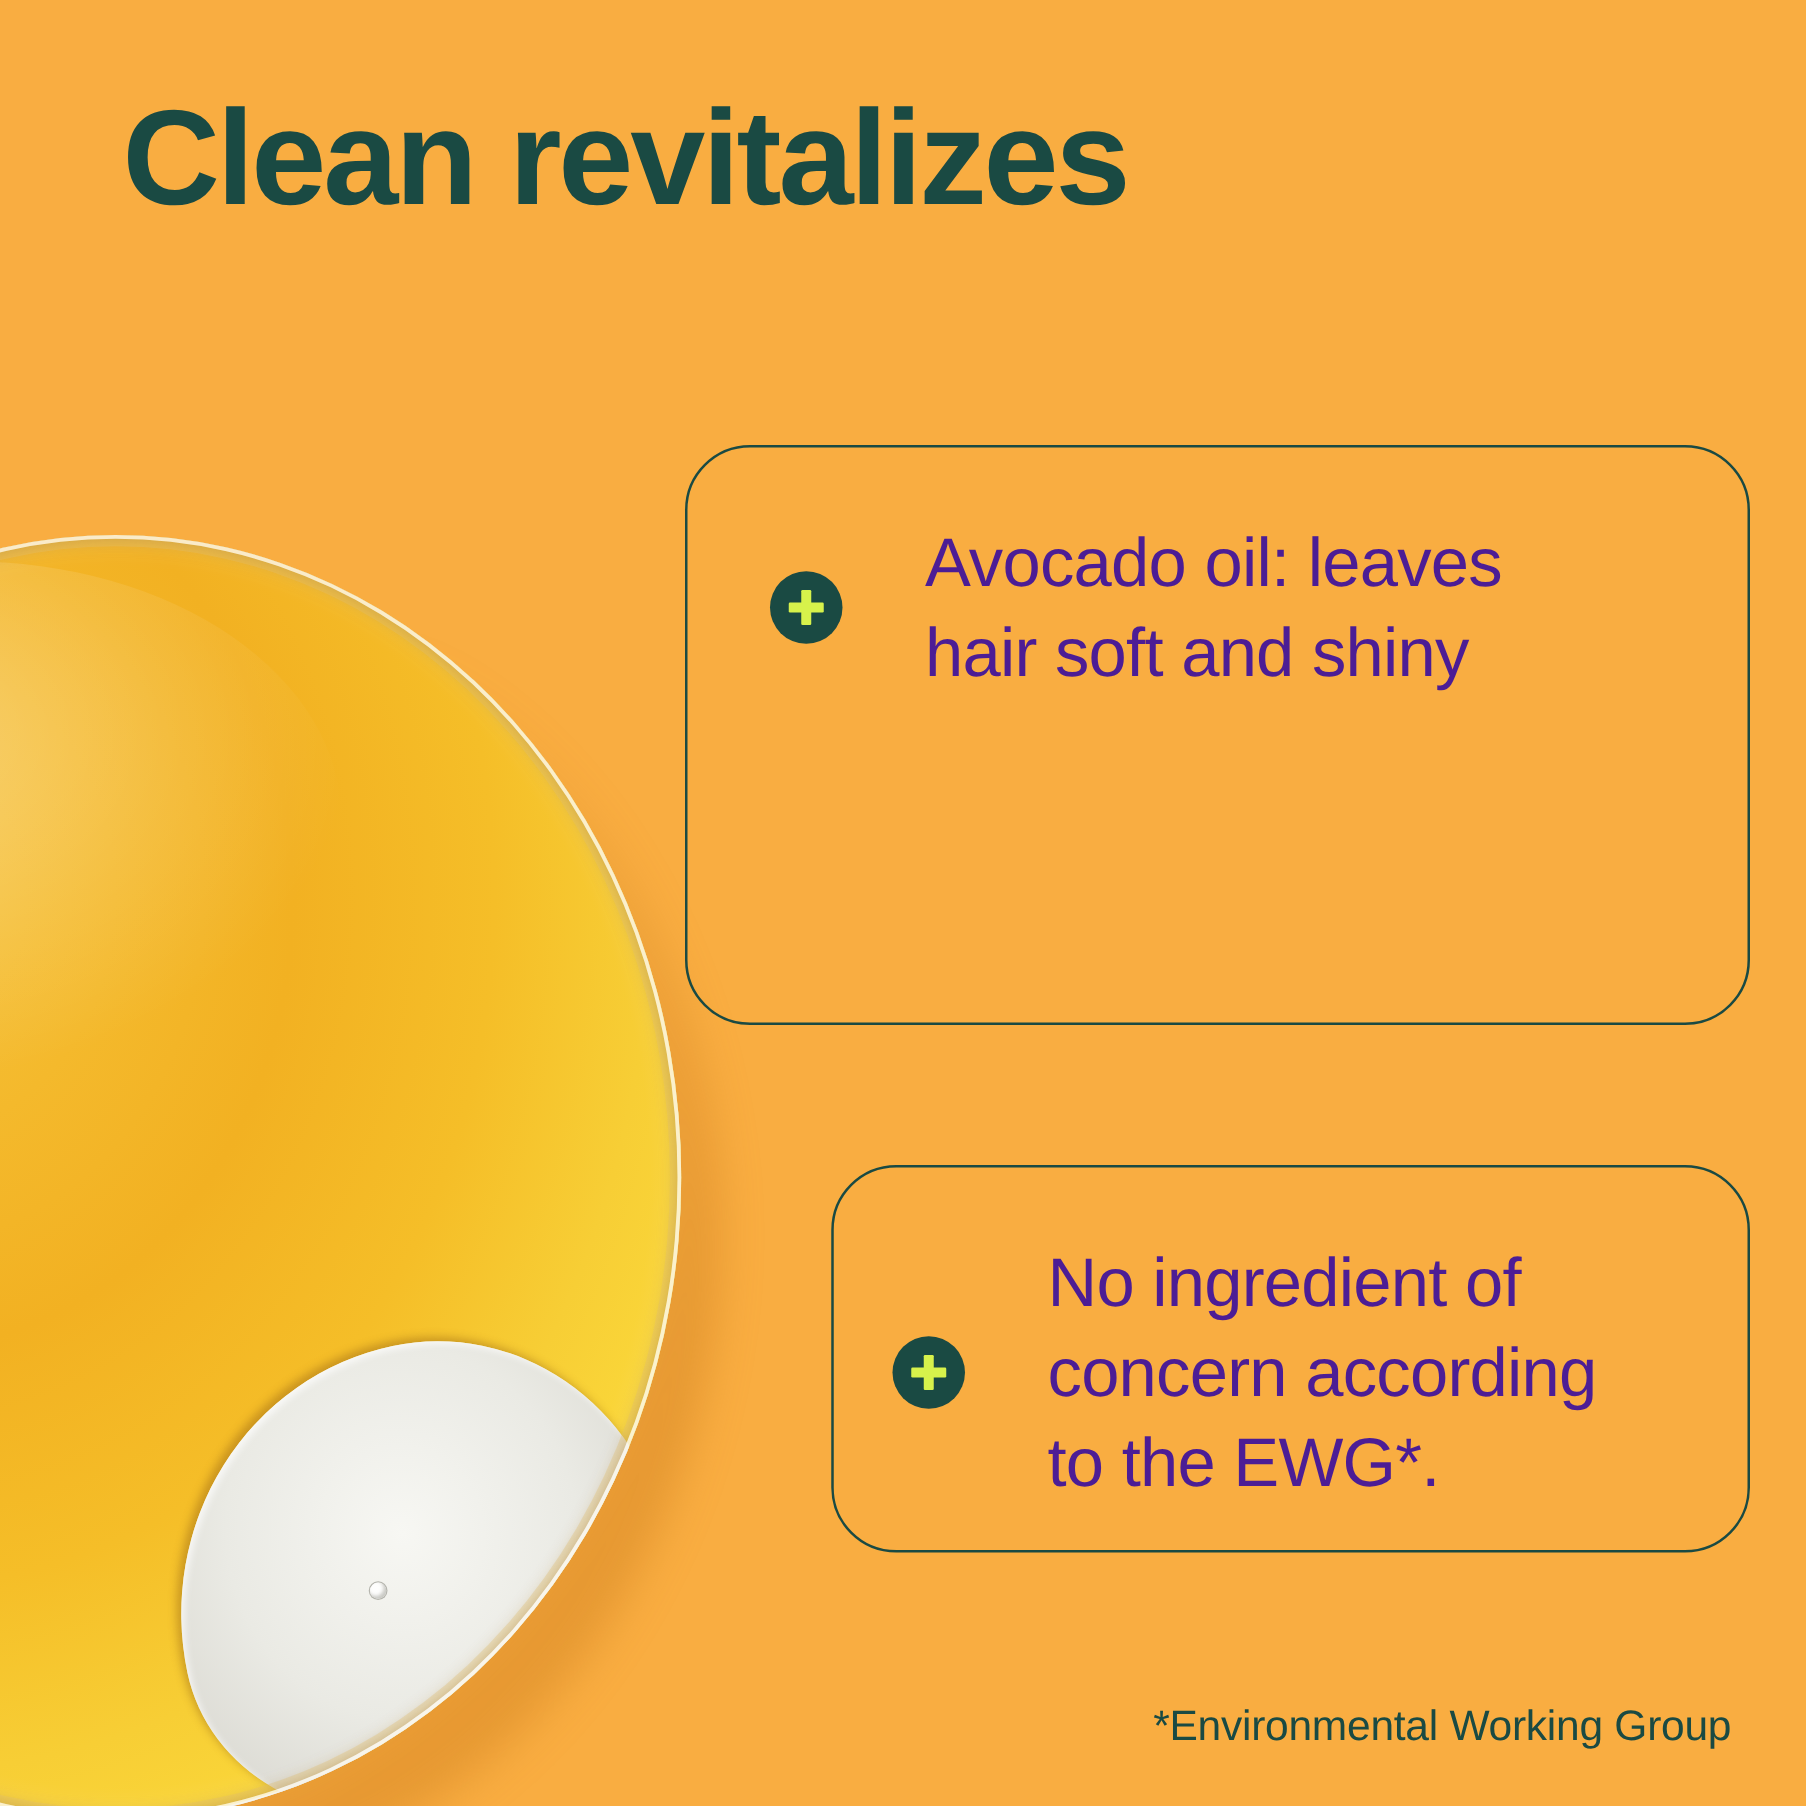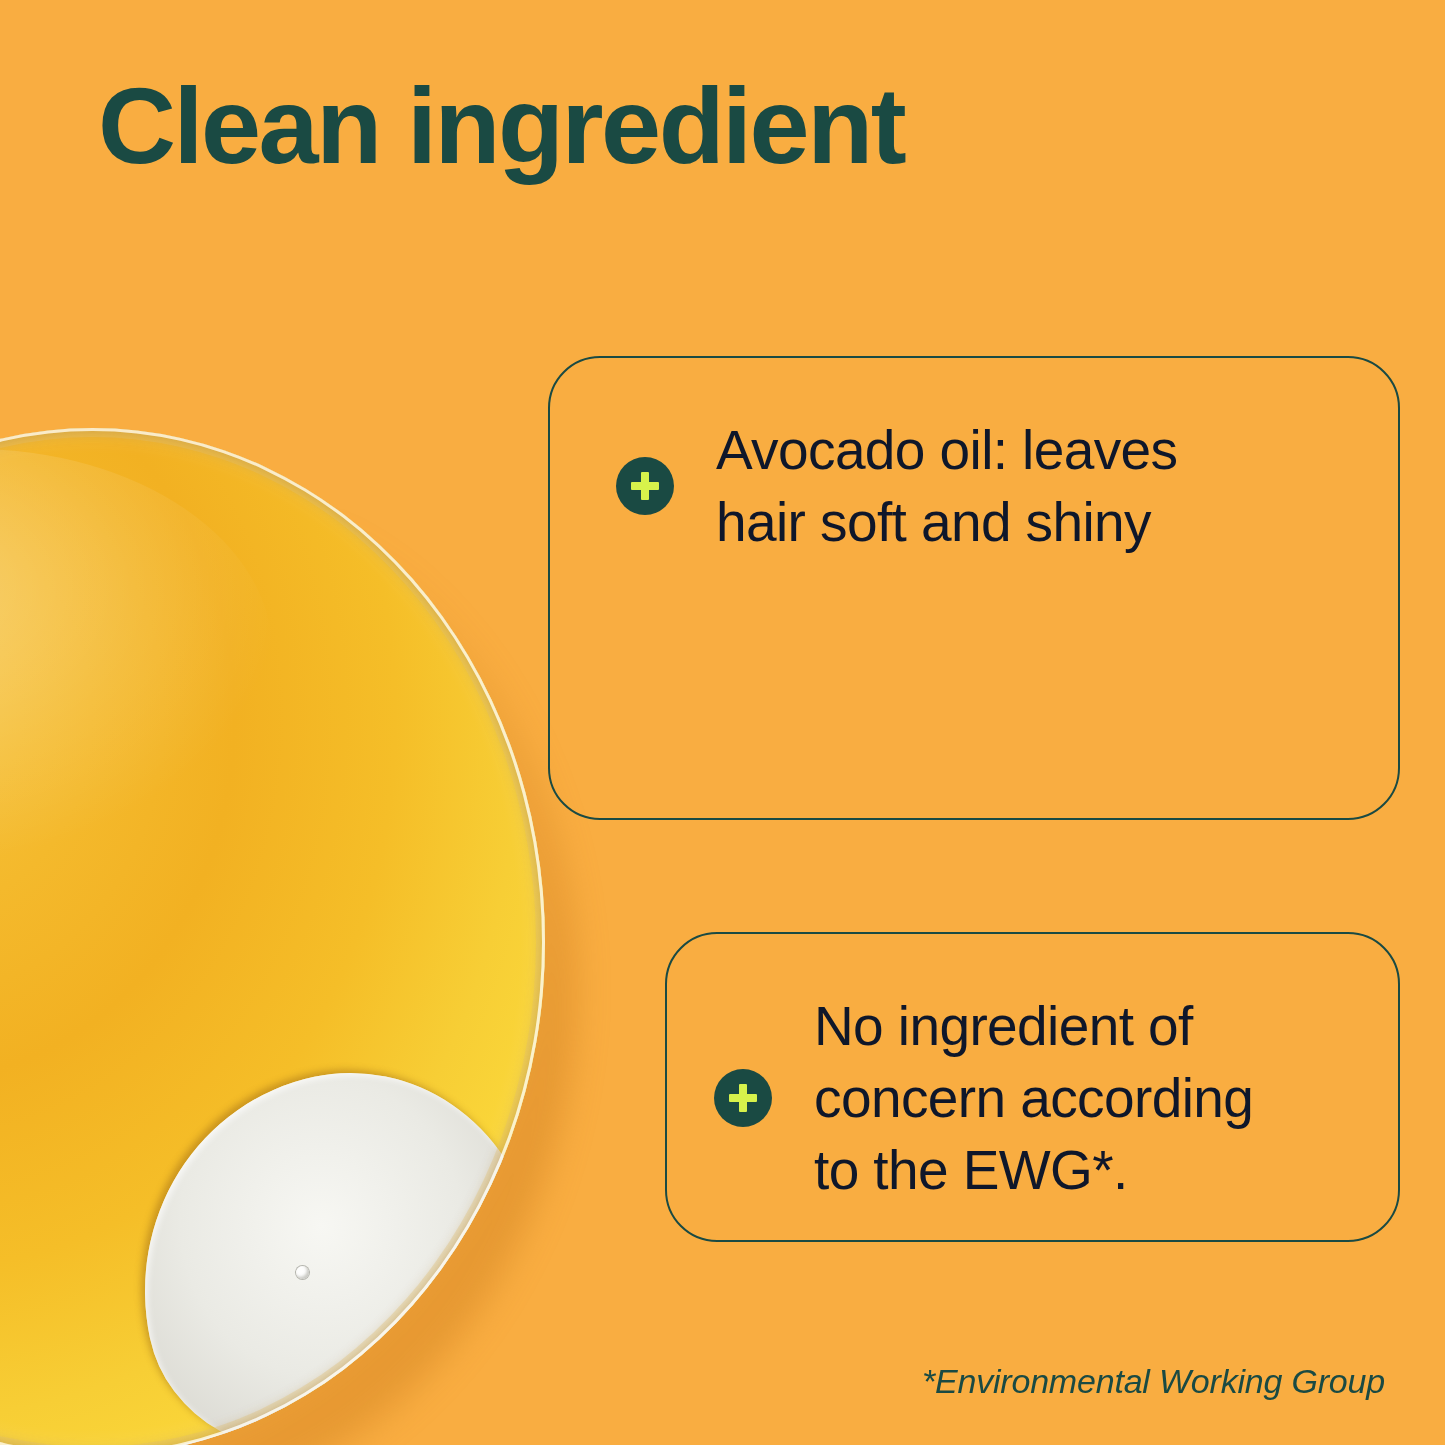--- a/index.html
+++ b/index.html
@@ -206,51 +206,50 @@
   }
   .badge::after {
     left: 50%;
     top: 50%;
     width: 28px;
     height: 8px;
     transform: translate(-50%, -50%);
   }
 
   .bullet-text {
-    margin-left: 42px;
-    color: #0f172a;
+    margin-left: 66px;
+    color: #4c1d95;
     font-size: 55px;
     line-height: 72px;
     letter-spacing: -0.6px;
     white-space: pre-line;
   }
 
   
   #bullet-avocado { left: 616px; top: 414px; }
   #bullet-orange  { left: 616px; top: 630px; }
   #bullet-ewg     { left: 714px; top: 990px; }
 
   
   .footnote {
     position: absolute;
     right: 60px;
     top: 1362px;
     color: #1A4A43;
     font-size: 34px;
-    font-style: italic;
     letter-spacing: -0.2px;
     white-space: nowrap;
   }
 </style>
 </head>
 <body>
 
 <div id="stage">
 
-  <div class="page-title">Clean ingredient</div>
+  <div class="page-title">Clean revitalizes</div>
 
   <div class="dish-stage">
     <div class="dish-shadow"></div>
     <div class="dish">
       <div class="dish-glass"></div>
       <div class="oil"></div>
       <div class="oil-void-a"></div>
 
       <div class="dish-sheen"></div>
       <div class="dish-bubble"></div>

